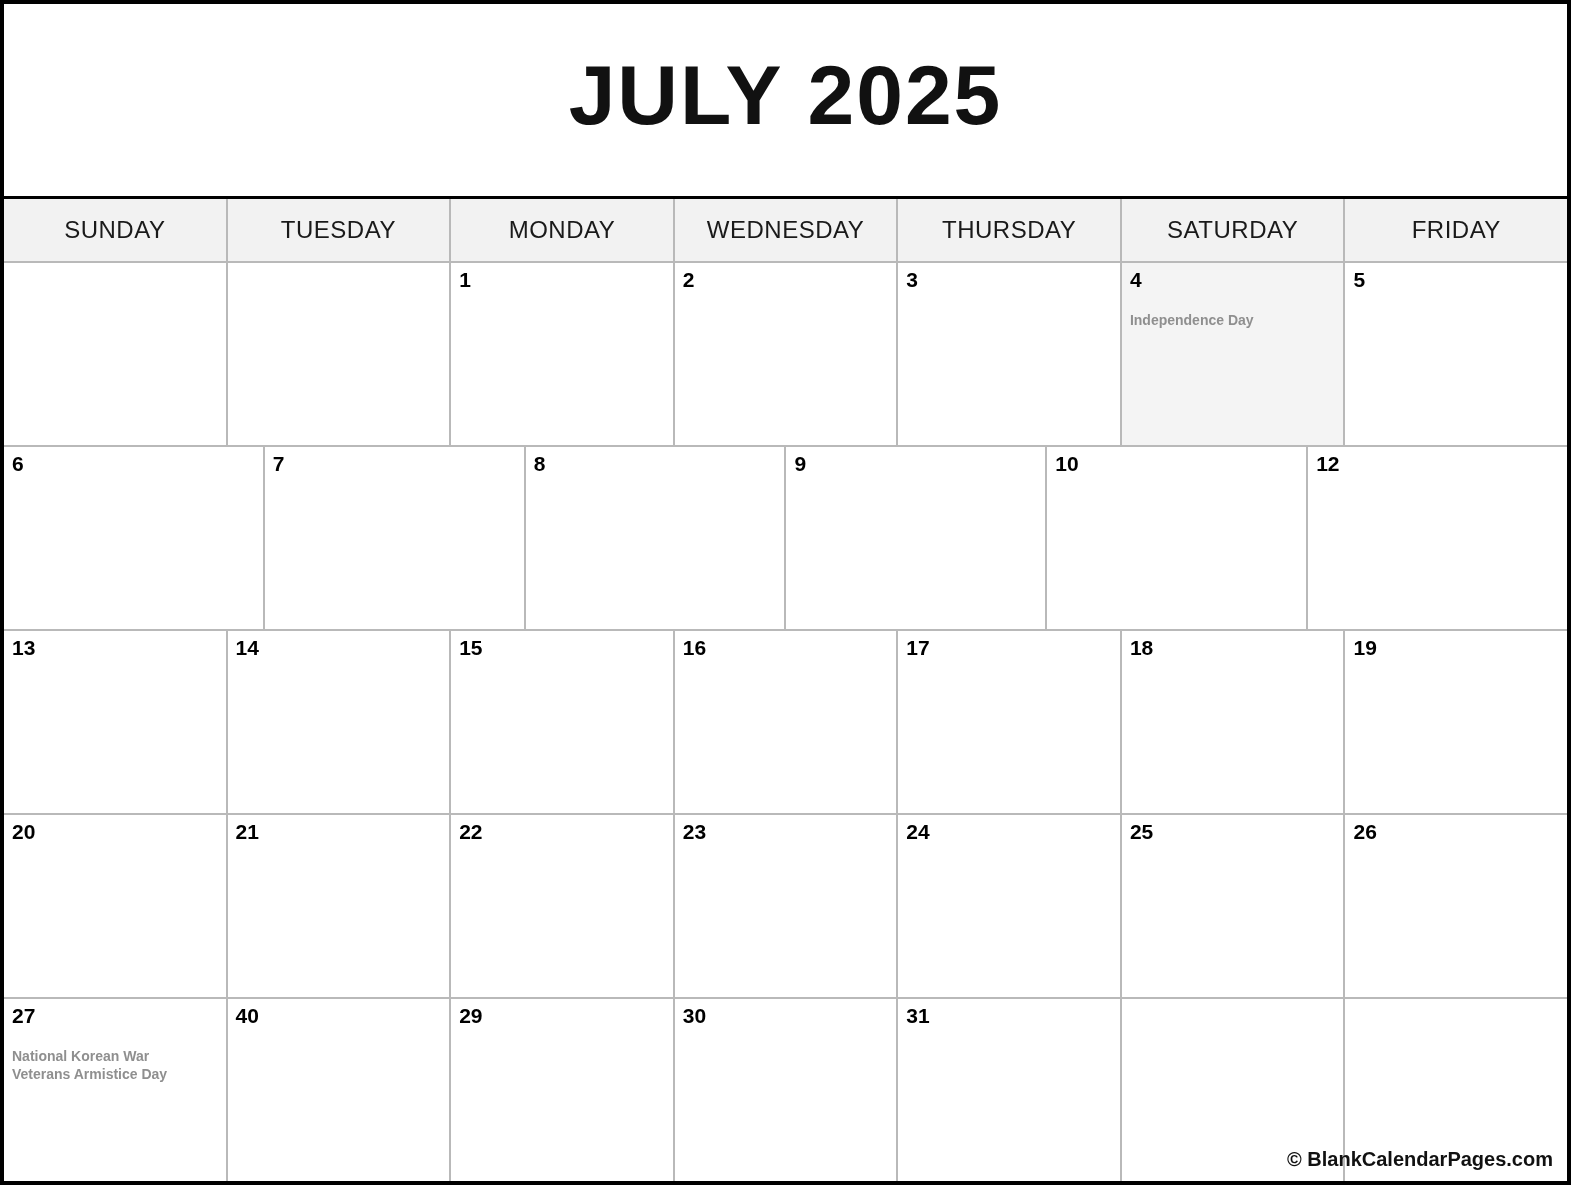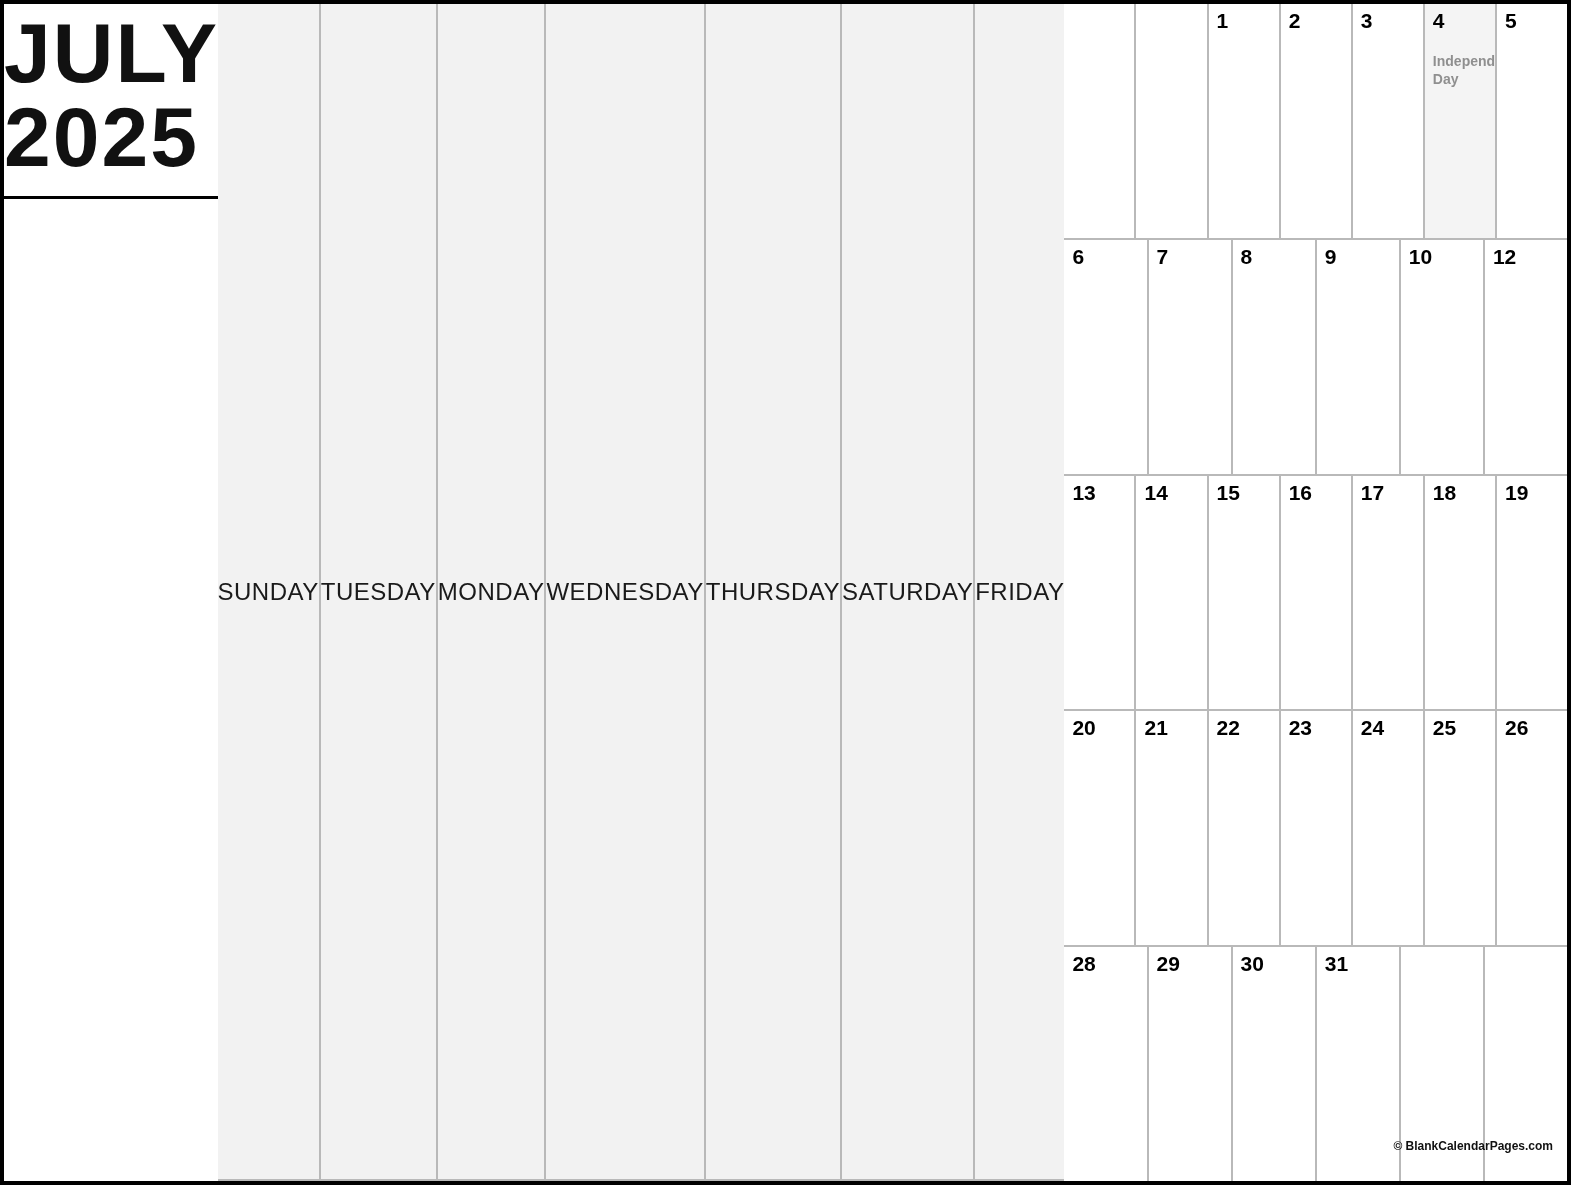--- a/index.html
+++ b/index.html
@@ -14,21 +14,21 @@
     overflow: hidden;
   }
   .calendar {
     position: relative;
     width: 1571px;
     height: 1185px;
     box-sizing: border-box;
     border: 4px solid #000000;
     background: #ffffff;
     display: flex;
-    flex-direction: row;
+    flex-direction: column;
   }
   .title-bar {
     height: 192px;
     flex: 0 0 192px;
     display: flex;
     align-items: center;
     justify-content: center;
     border-bottom: 3px solid #000000;
     background: #ffffff;
   }
@@ -102,22 +102,22 @@
     margin-top: 21px;
     font-size: 14px;
     font-weight: bold;
     color: #8f8f8f;
     line-height: 1.25;
     max-width: 95%;
   }
   .footer-credit {
     position: absolute;
     right: 14px;
-    bottom: 28px;
-    font-size: 12px;
+    bottom: 10px;
+    font-size: 20px;
     font-weight: bold;
     color: #111111;
     white-space: nowrap;
   }
 </style>
 </head>
 <body>
 
 <div class="calendar">
 
@@ -252,21 +252,25 @@
         <div class="day-event"></div>
       </div>
       <div class="day-cell">
         <div class="day-number">26</div>
         <div class="day-event"></div>
       </div>
     </div>
 
     <div class="week-row">
       <div class="day-cell">
-        <div class="day-number">28</div>
+        <div class="day-number">27</div>
+        <div class="day-event">National Korean War Veterans Armistice Day</div>
+      </div>
+      <div class="day-cell">
+        <div class="day-number">40</div>
         <div class="day-event"></div>
       </div>
       <div class="day-cell">
         <div class="day-number">29</div>
         <div class="day-event"></div>
       </div>
       <div class="day-cell">
         <div class="day-number">30</div>
         <div class="day-event"></div>
       </div>

